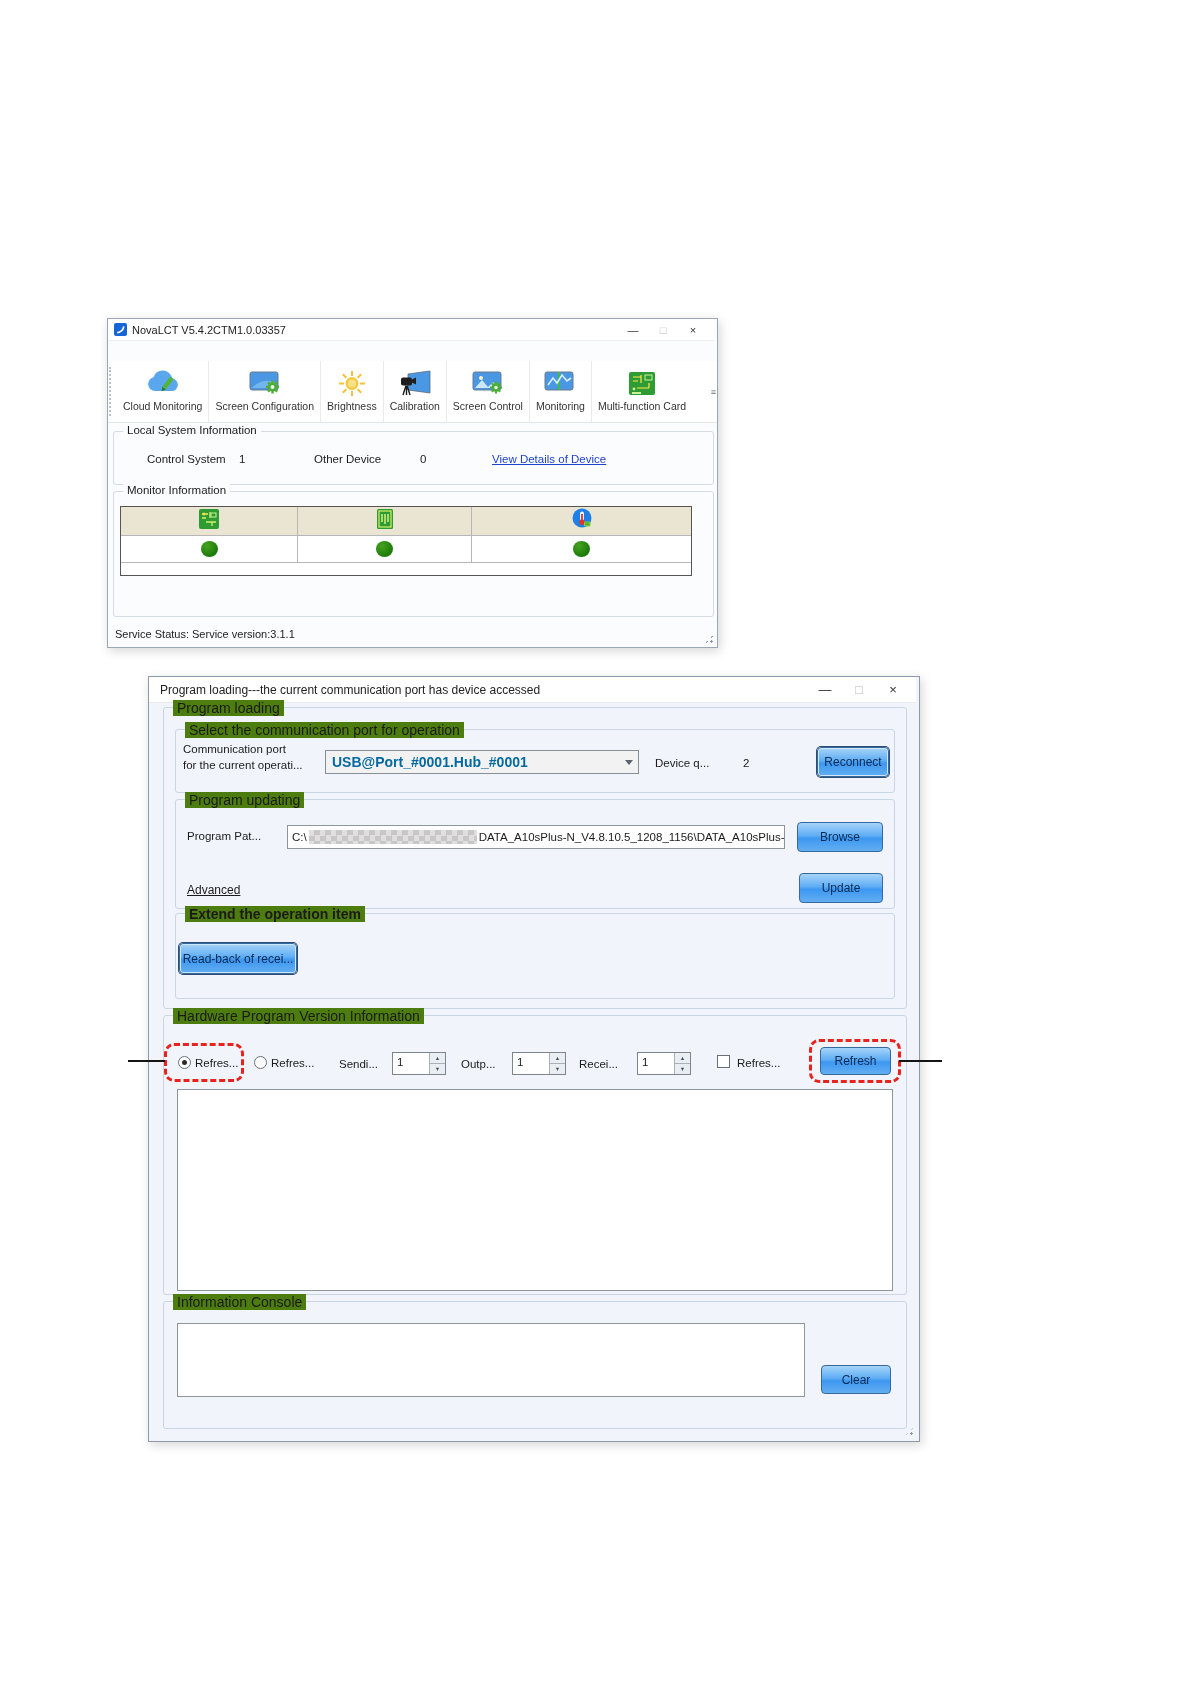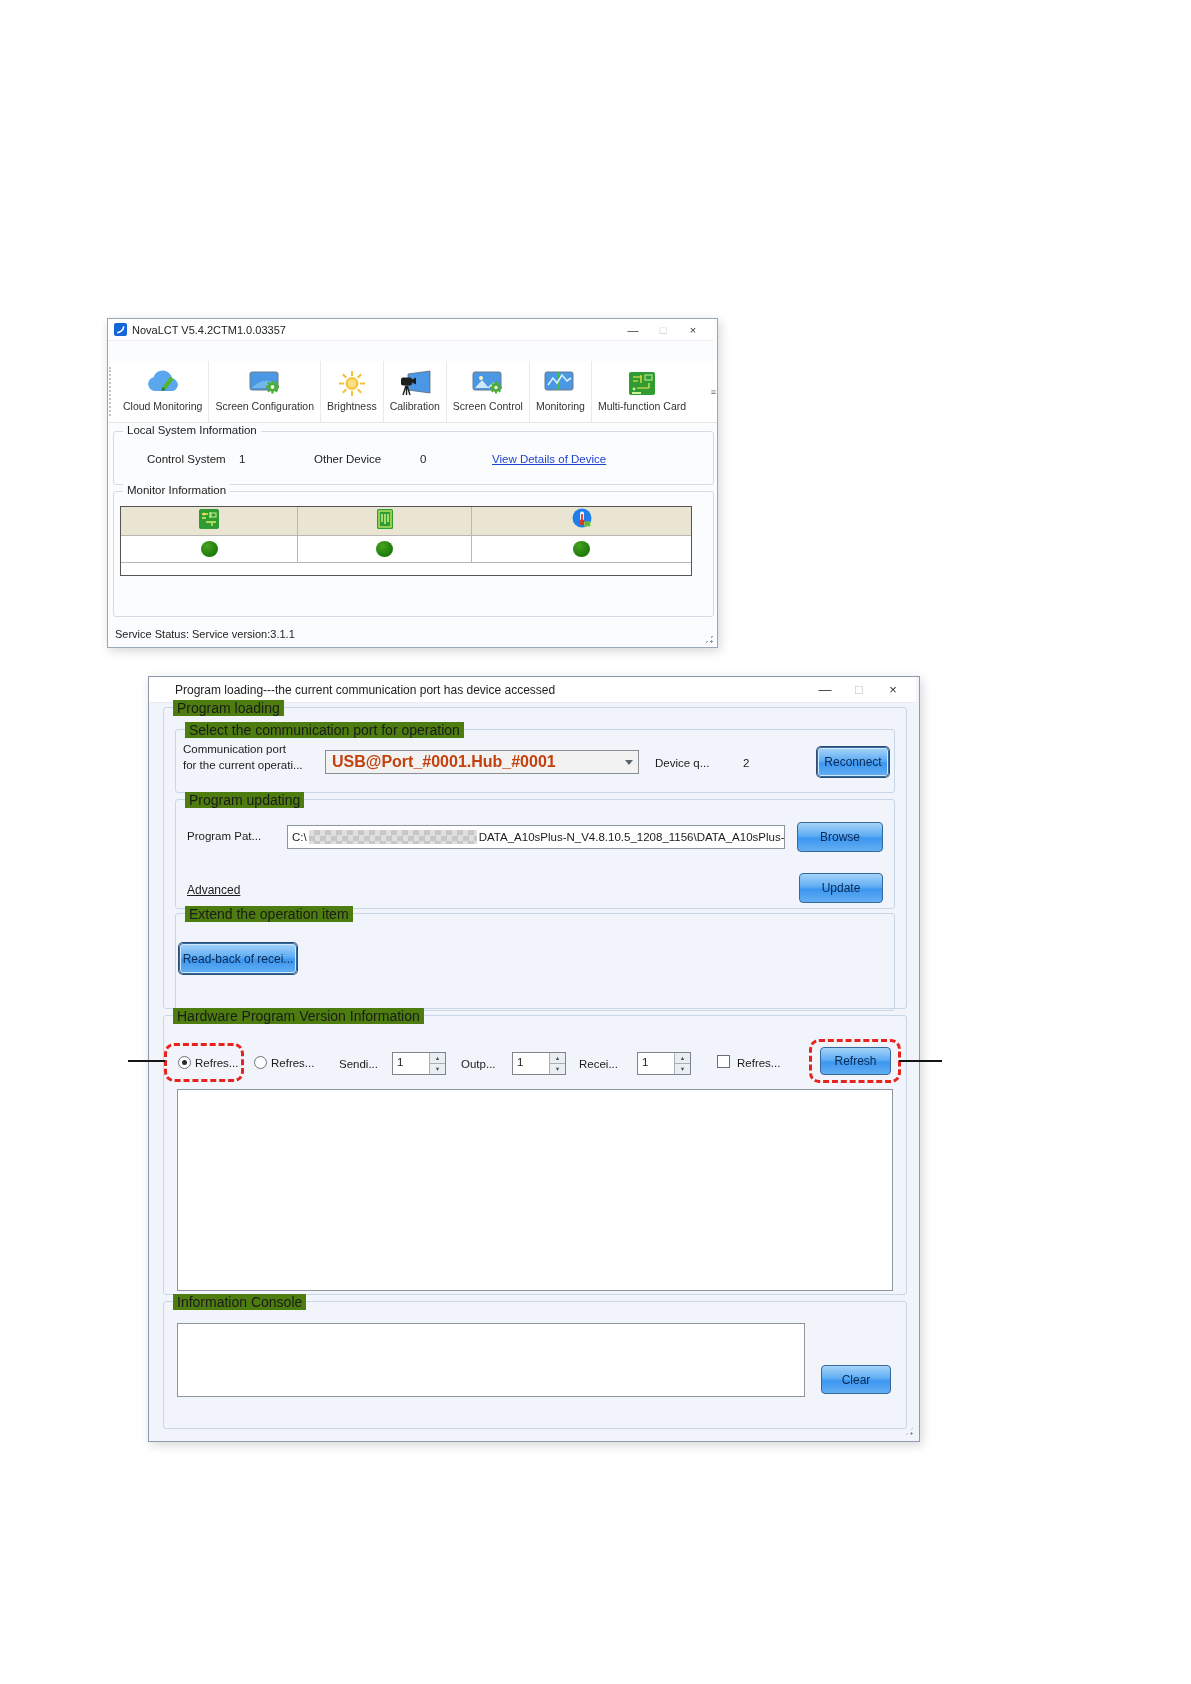--- a/index.html
+++ b/index.html
@@ -47,28 +47,28 @@
   .c1 { width:176px; } .c2 { width:174px; } .c3 { width:220px; }
   .gdot { width:17px; height:16px; border-radius:50%; background:radial-gradient(circle at 35% 30%, #45a21f, #1c7a0a 70%); }
 
   .statusline { position:absolute; left:7px; bottom:7px; font-size:11px; color:#222; }
   .grip { position:absolute; right:3px; bottom:3px; width:10px; height:10px;
           background:radial-gradient(circle 1.2px, #8b98a6 1.2px, transparent 1.3px) 0 0/5px 5px; clip-path:polygon(100% 0,100% 100%,0 100%); }
 
   
   .win2 { left:148px; top:676px; width:772px; height:766px; background:#f1f5fb; border:1px solid #8d9aab; }
   .win2 .titlebar { height:26px; background:#fff; border-bottom:1px solid #e8ebef; }
-  .win2 .titlebar .title { font-size:12px; margin-left:20px; }
+  .win2 .titlebar .title { font-size:12px; margin-left:5px; }
   .win2 .tbtn { width:34px; font-size:13px; line-height:24px; }
   .dlg-group { position:absolute; border:1px solid #c9d6e5; border-radius:3px; }
   .dlg-group > .glabel { background:#4d7c0f; font-size:14px; }
   .dlabel { position:absolute; font-size:11.5px; color:#1b1b1b; white-space:nowrap; }
 
   .combo { position:absolute; height:24px; background:#f2f2f2; border:1px solid #898f96; display:flex; align-items:center; }
-  .combo .cval { flex:1; font-size:16px; font-weight:bold; color:#c2410c; padding-left:6px; white-space:nowrap; overflow:hidden; }
+  .combo .cval { flex:1; font-size:14px; font-weight:bold; color:#0369a1; padding-left:6px; white-space:nowrap; overflow:hidden; }
   .combo .carrow { width:18px; display:flex; align-items:center; justify-content:center; }
   .combo .carrow i { width:0; height:0; border-left:4px solid transparent; border-right:4px solid transparent; border-top:5px solid #5a646e; }
 
   .btn { position:absolute; display:flex; align-items:center; justify-content:center;
          background:linear-gradient(180deg,#a6d4f8 0%,#5fadf4 45%,#3d97f0 55%,#63aef2 100%);
          border:1px solid #35689c; border-radius:4px; font-size:12px; color:#092a55; cursor:pointer; white-space:nowrap; }
   .btn.focused { box-shadow:0 0 0 1px #2e4d74, inset 0 0 0 1px #cfe7fb; }
 
   .field { position:absolute; height:24px; background:#fff; border:1px solid #8f959c; display:flex; align-items:center; overflow:hidden; font-size:11.5px; padding-left:4px; white-space:nowrap; }
   .blurblock { display:inline-block; width:168px; height:14px; margin:0 2px; flex:none;
@@ -319,21 +319,21 @@
     <span class="dlabel" style="left:38px; top:153px;">Program Pat...</span>
     <div class="field" style="left:138px; top:148px; width:498px;">
       <span>C:\</span>
       <span class="blurblock"></span>
       <span>DATA_A10sPlus-N_V4.8.10.5_1208_1156\DATA_A10sPlus-N</span>
     </div>
     <div class="btn" style="left:648px; top:145px; width:86px; height:30px;">Browse</div>
     <span class="dlabel link" style="left:38px; top:206px; font-size:12px;">Advanced</span>
     <div class="btn" style="left:650px; top:196px; width:84px; height:30px;">Update</div>
 
-    <div class="dlg-group" style="left:26px; top:236px; width:720px; height:98px;">
+    <div class="dlg-group" style="left:26px; top:236px; width:720px; height:86px;font-weight:bold;">
       <span class="glabel">Extend the operation item</span>
     </div>
     <div class="btn focused" style="left:30px; top:266px; width:118px; height:31px;">Read-back of recei...</div>
 
     <div class="dlg-group" style="left:14px; top:338px; width:744px; height:280px;">
       <span class="glabel">Hardware Program Version Information</span>
     </div>
     <span class="radio sel" style="left:29px; top:379px;"></span>
     <span class="dlabel" style="left:46px; top:380px;">Refres...</span>
     <span class="radio" style="left:105px; top:379px;"></span>

